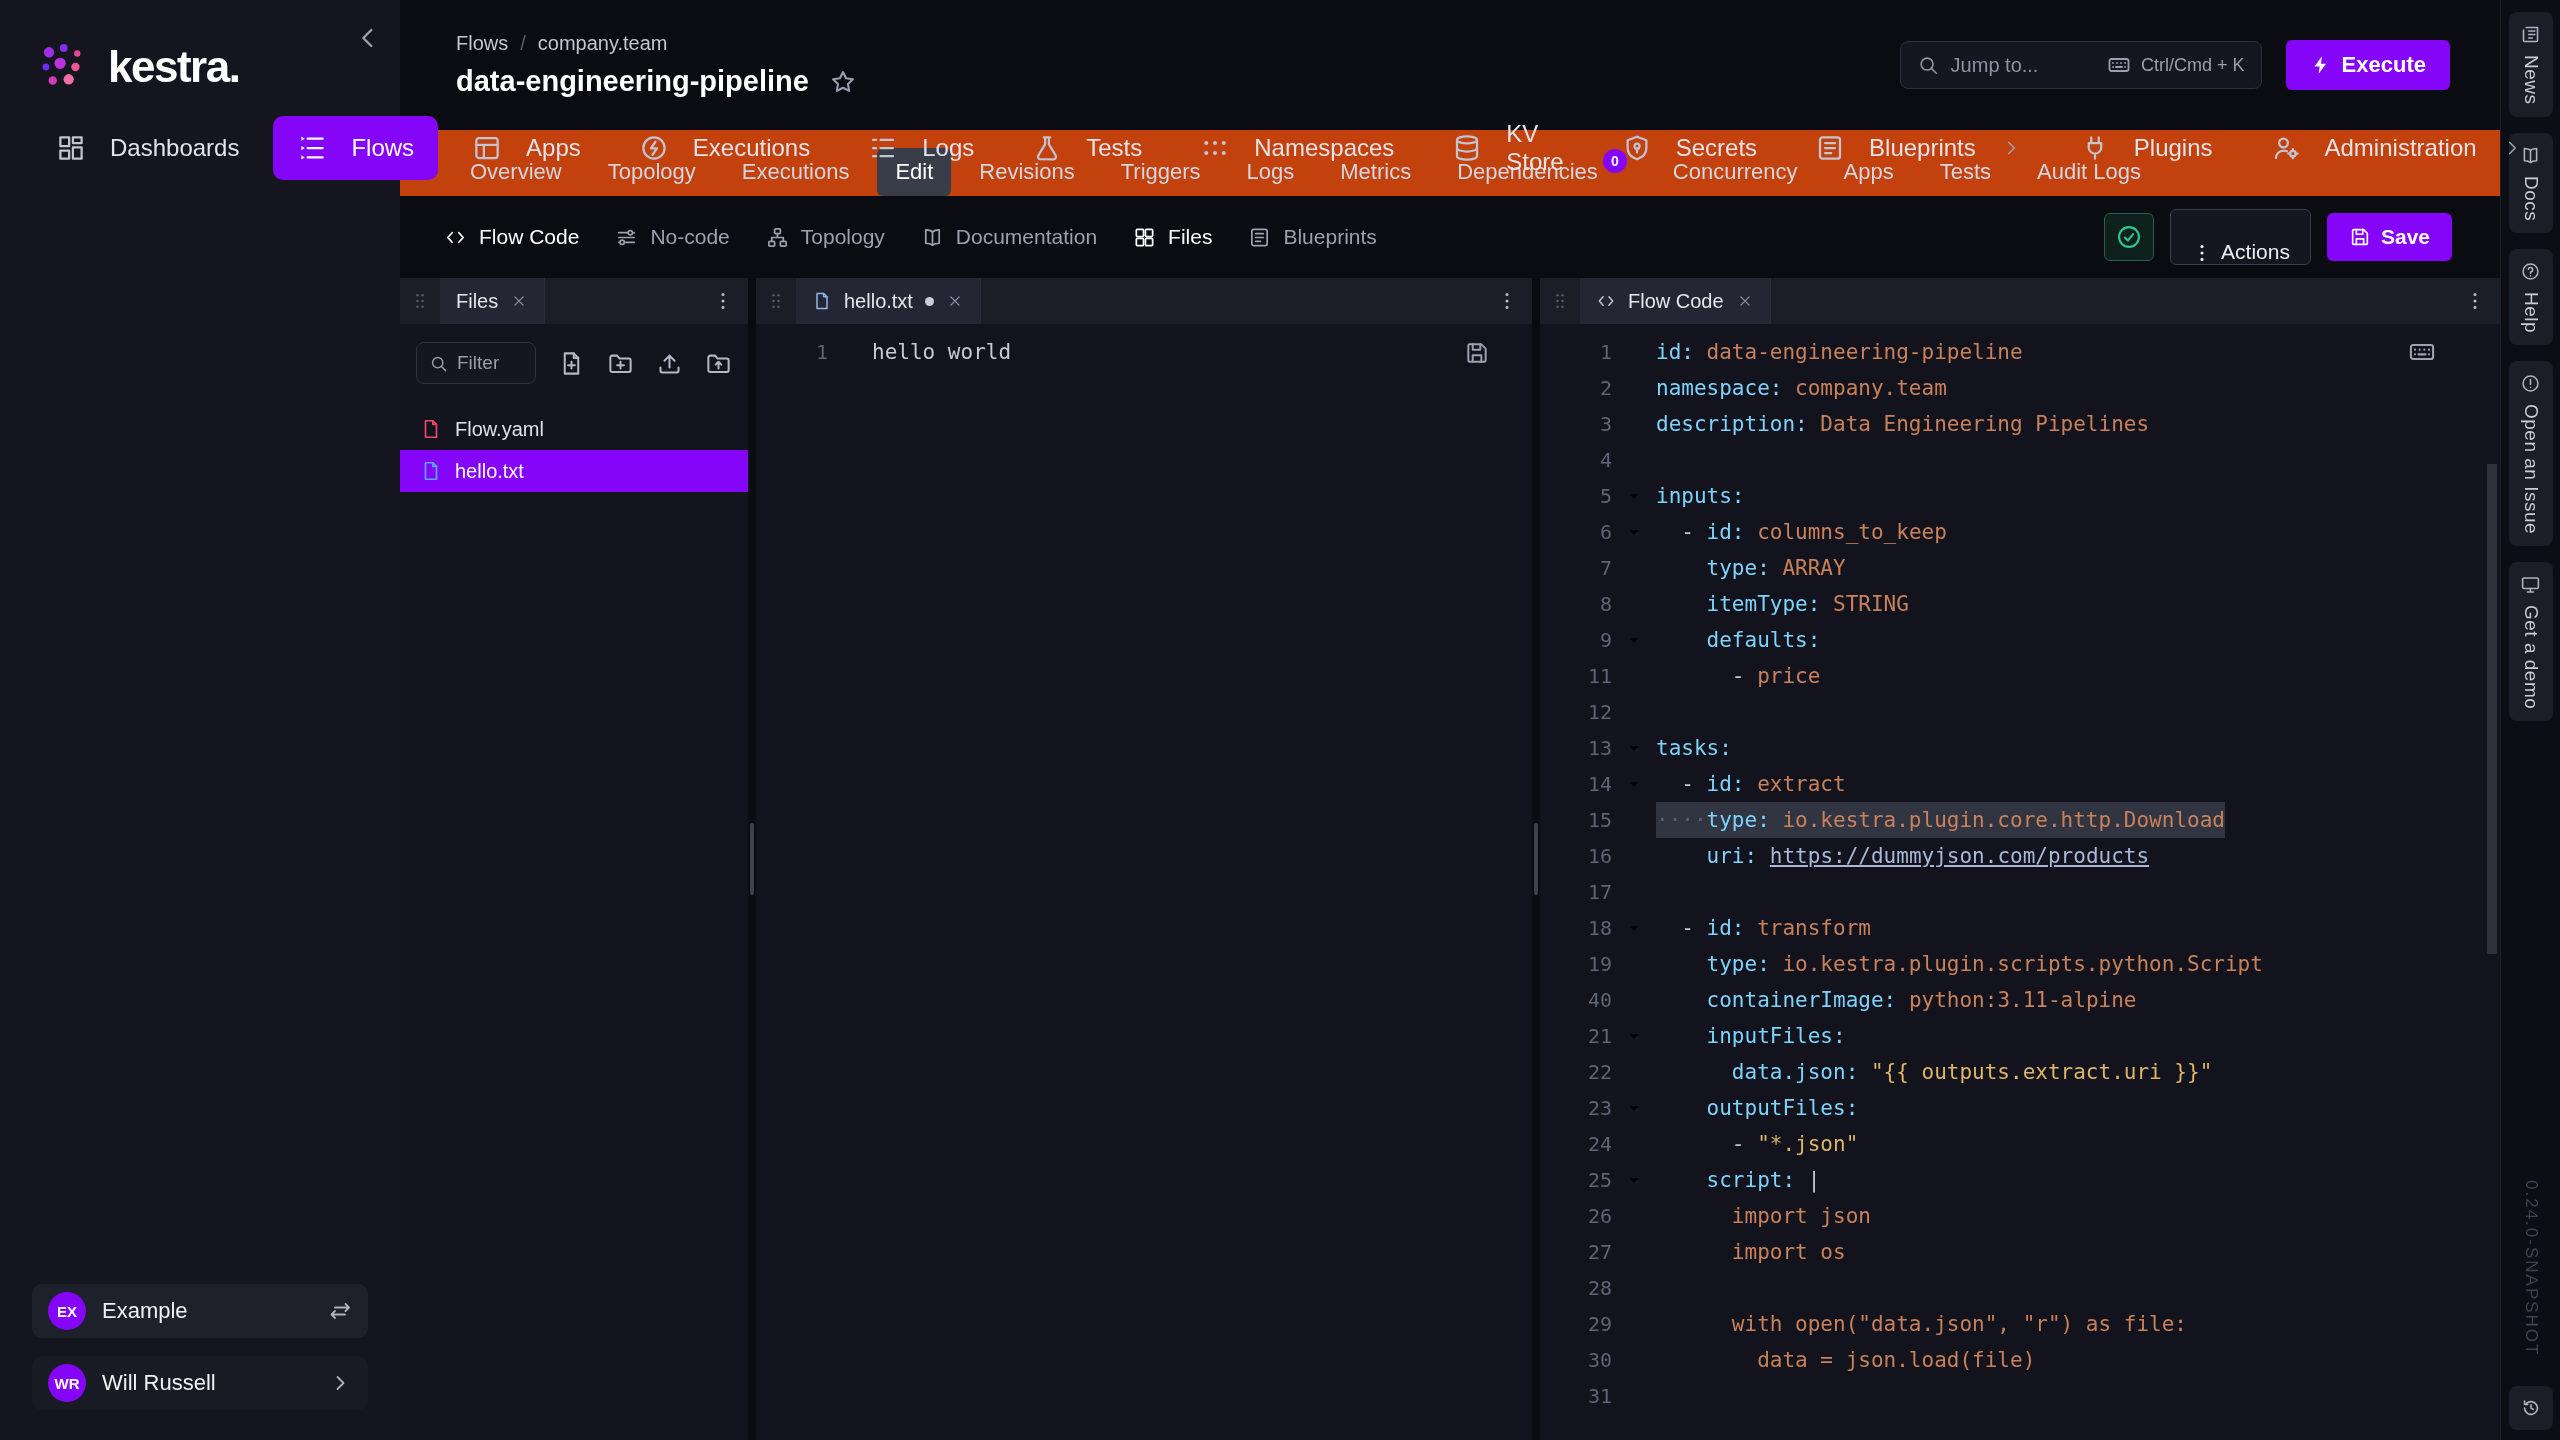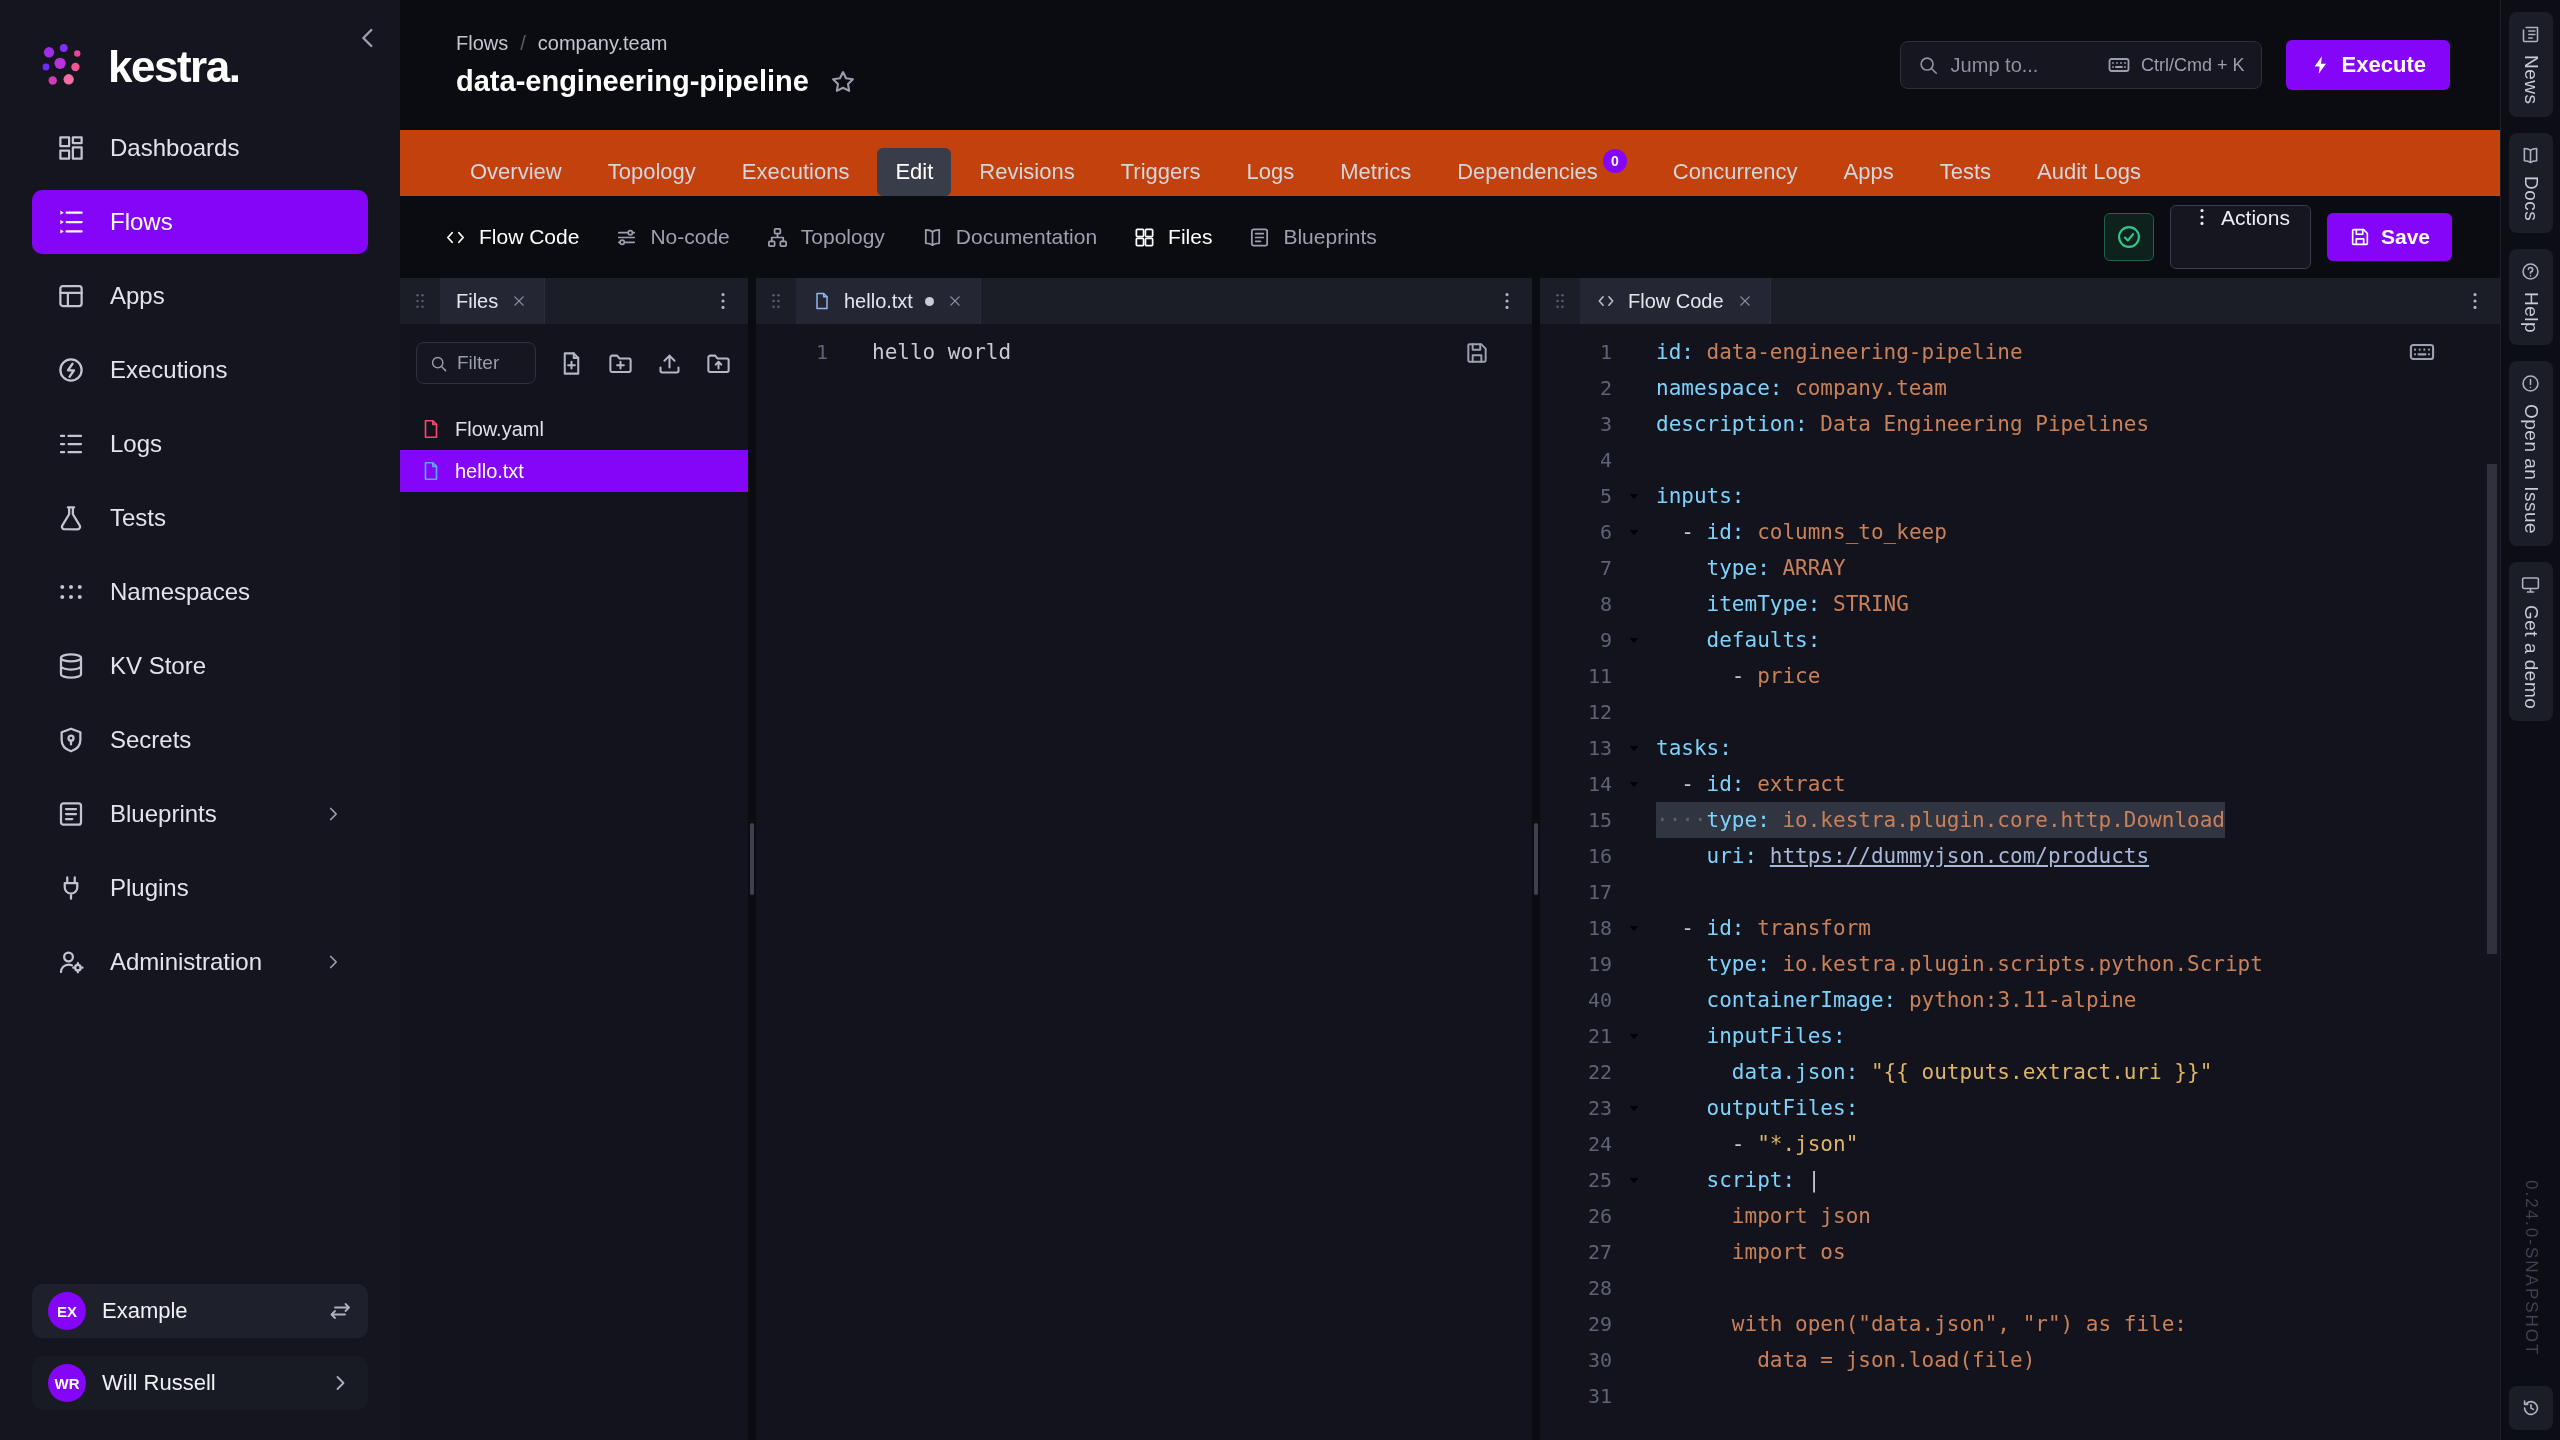--- a/index.html
+++ b/index.html
@@ -10,21 +10,21 @@
   [data-interactable="true"]{cursor:pointer}
   .icon{display:inline-flex;align-items:center;justify-content:center;flex:none}
   .icon svg{width:100%;height:100%;stroke:currentColor;fill:none;stroke-width:1.8;stroke-linecap:round;stroke-linejoin:round}
 
   
   .sidebar{width:400px;background:#14151e;display:flex;flex-direction:column;
     padding:26px 32px 30px;position:relative;flex:none}
   .collapse-btn{position:absolute;top:22px;right:16px;width:32px;height:32px;color:#9da0b0}
   .logo{display:flex;align-items:center;gap:16px;margin:14px 6px 22px}
   .logo-text{font-size:44px;font-weight:700;letter-spacing:-1.5px;color:#fff}
-  .menu{display:flex;flex-direction:column;gap:10px}
+  .menu{display:flex;flex-direction:row;gap:10px}
   .menu-item{display:flex;align-items:center;gap:24px;height:64px;padding:0 24px;
     border-radius:10px;color:#e3e4ea;font-size:24px}
   .menu-item .mi-icon{width:30px;height:30px;color:#c2c4d0}
   .menu-item .chev{width:22px;height:22px;color:#9da0b0;margin-left:auto}
   .menu-item.active{background:#8405f7;color:#fff}
   .menu-item.active .mi-icon{color:#fff}
   .sidebar-bottom{margin-top:auto;display:flex;flex-direction:column;gap:18px}
   .tenant-pill,.user-pill{display:flex;align-items:center;gap:16px;height:54px;
     padding:0 16px;border-radius:10px;background:#1e202b;font-size:22px;color:#f0f1f5}
   .user-pill{background:#181a24}
@@ -57,22 +57,22 @@
     border-radius:12px;display:flex;align-items:center;justify-content:center;margin:-10px 0 0 5px;padding:0 6px}
 
   .subtoolbar{height:82px;display:flex;align-items:center;padding:0 48px 0 44px;background:#0b0c12;gap:36px;flex:none}
   .tool-item{display:flex;align-items:center;gap:12px;font-size:21px;color:#9da0af;white-space:nowrap}
   .tool-item.active{color:#fff}
   .tool-item .icon{width:23px;height:23px}
   .subtoolbar-right{margin-left:auto;display:flex;gap:16px;align-items:center}
   .check-btn{width:50px;height:48px;border-radius:6px;background:#0f211c;border:1px solid #23604a;
     color:#2ec78f;display:flex;align-items:center;justify-content:center}
   .check-btn .icon{width:28px;height:28px}
-  .actions-btn{height:64px;border:1px solid #3a3d4b;background:#15161f;border-radius:6px;color:#eceef3;
-    font-size:21px;display:flex;align-items:flex-start;gap:8px;padding:0 20px}
+  .actions-btn{height:56px;border:1px solid #3a3d4b;background:#15161f;border-radius:6px;color:#eceef3;
+    font-size:21px;display:flex;align-items:flex-end;gap:8px;padding:0 20px}
   .actions-btn .icon{width:22px;height:22px}
   .save-btn{height:48px;background:#8405f7;border-radius:6px;color:#fff;font-size:21px;font-weight:600;
     display:flex;align-items:center;gap:10px;padding:0 22px}
   .save-btn .icon{width:22px;height:22px}
 
   
   .workspace{flex:1;display:flex;min-height:0;background:#0b0c12}
   .panel{display:flex;flex-direction:column;min-width:0}
   .files-panel{width:348px;flex:none}
   .text-panel{width:776px;flex:none}

